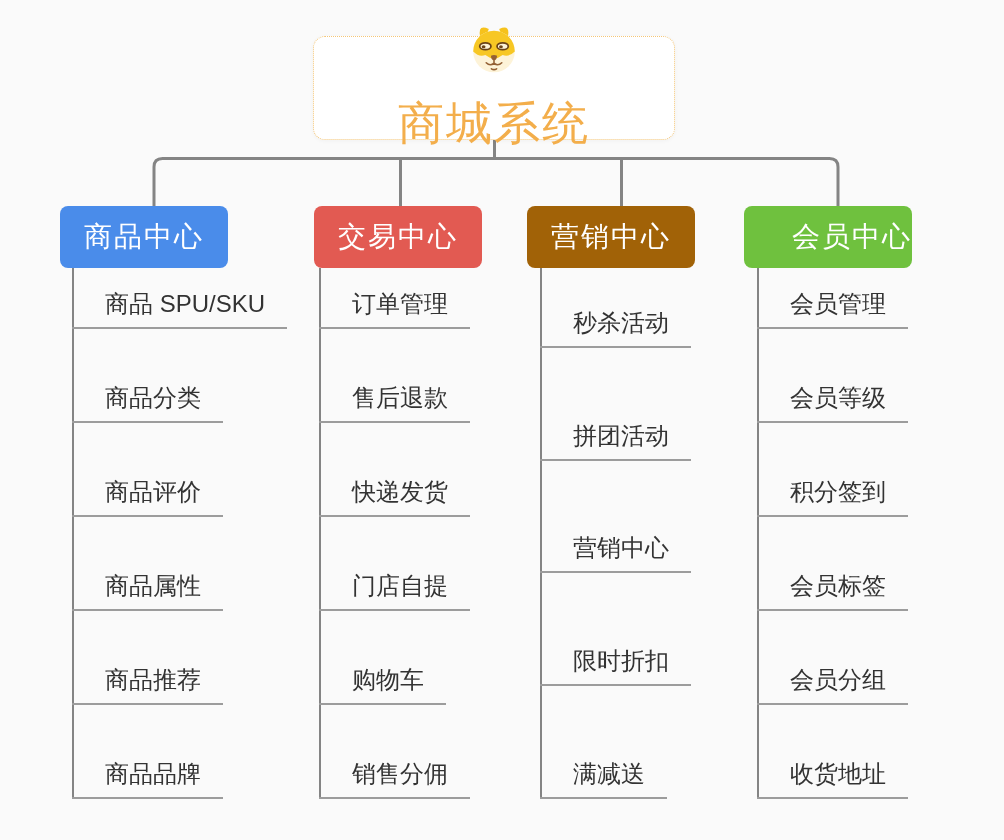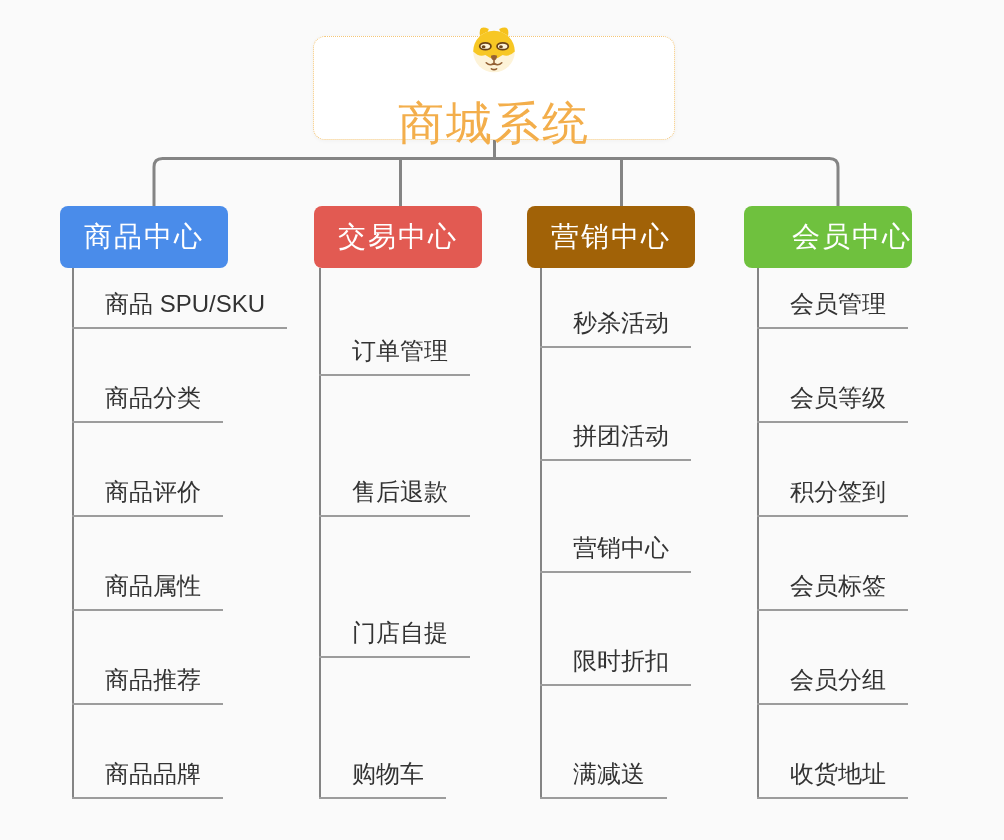--- a/index.html
+++ b/index.html
@@ -121,24 +121,30 @@
   </div>
 
   <div class="leaf-col col-2">
     <div class="leaf-row">
         <span class="leaf">订单管理</span>
       </div>
     <div class="leaf-row">
         <span class="leaf">售后退款</span>
       </div>
     <div class="leaf-row">
+        <span class="leaf">快递发货</span>
+      </div>
+    <div class="leaf-row">
         <span class="leaf">门店自提</span>
       </div>
     <div class="leaf-row">
         <span class="leaf">购物车</span>
+      </div>
+    <div class="leaf-row">
+        <span class="leaf">销售分佣</span>
       </div>
   </div>
 
   <div class="leaf-col col-3">
     <div class="leaf-row">
         <span class="leaf">秒杀活动</span>
       </div>
     <div class="leaf-row">
         <span class="leaf">拼团活动</span>
       </div>

